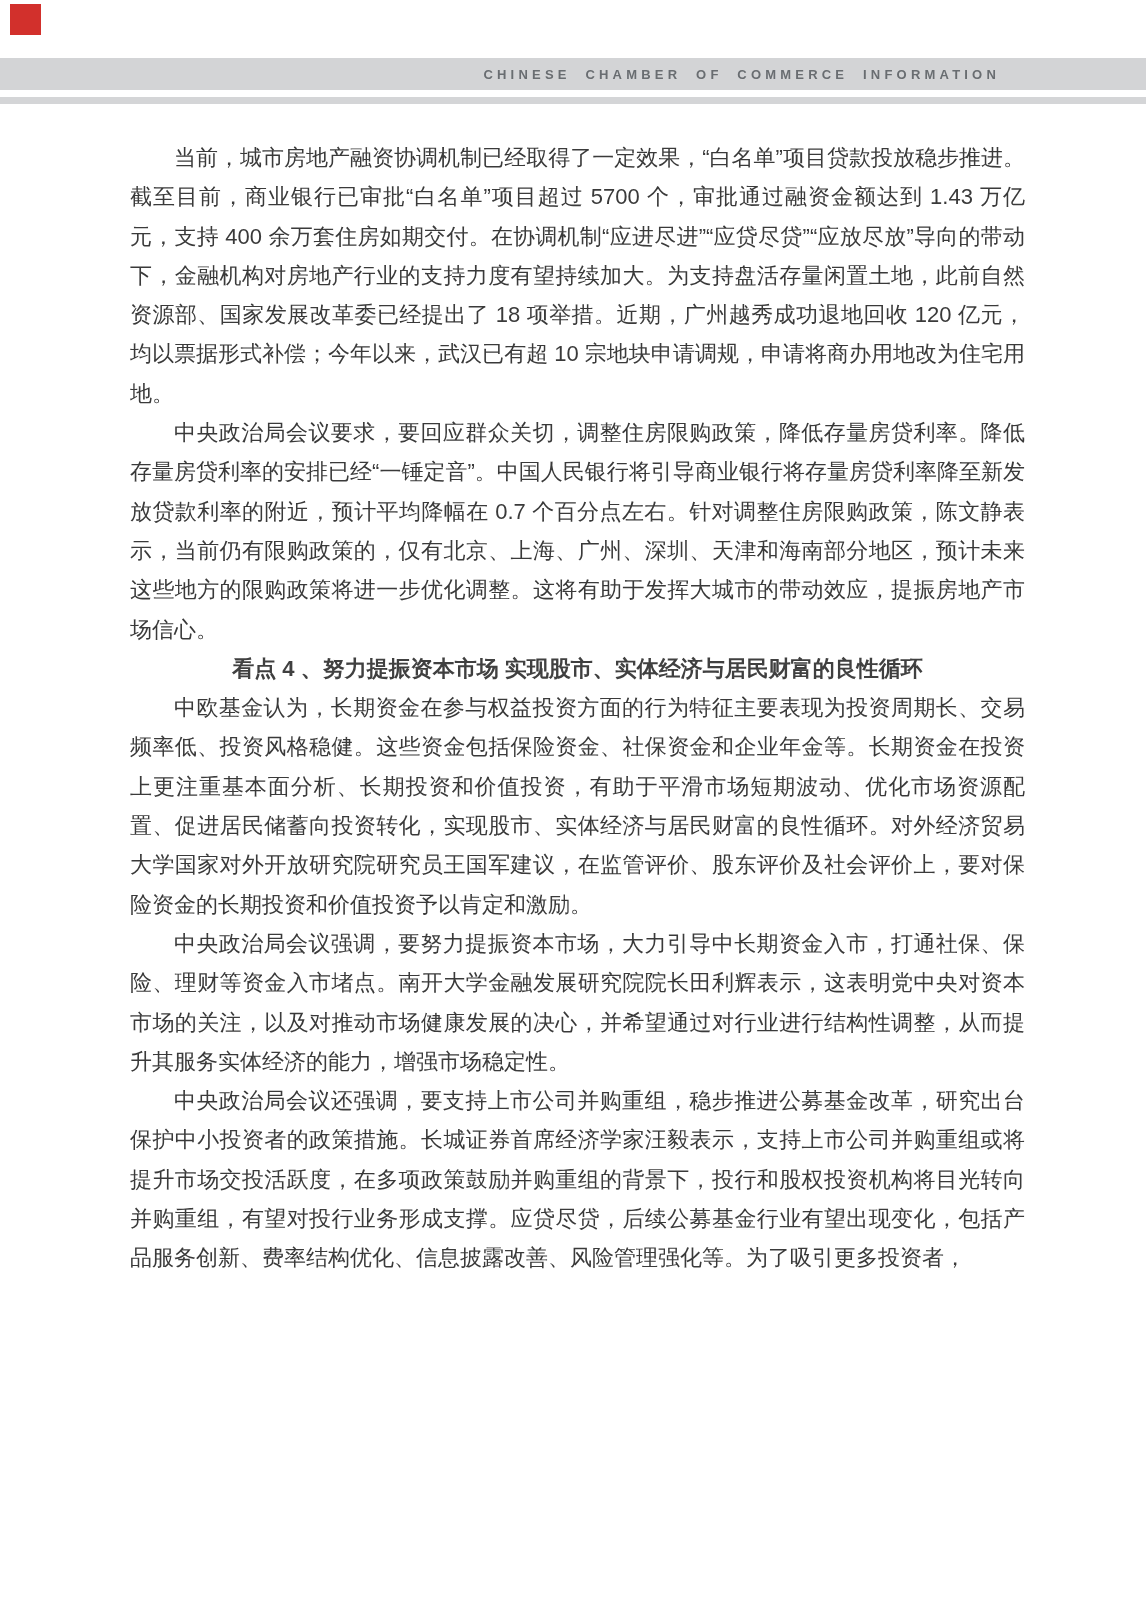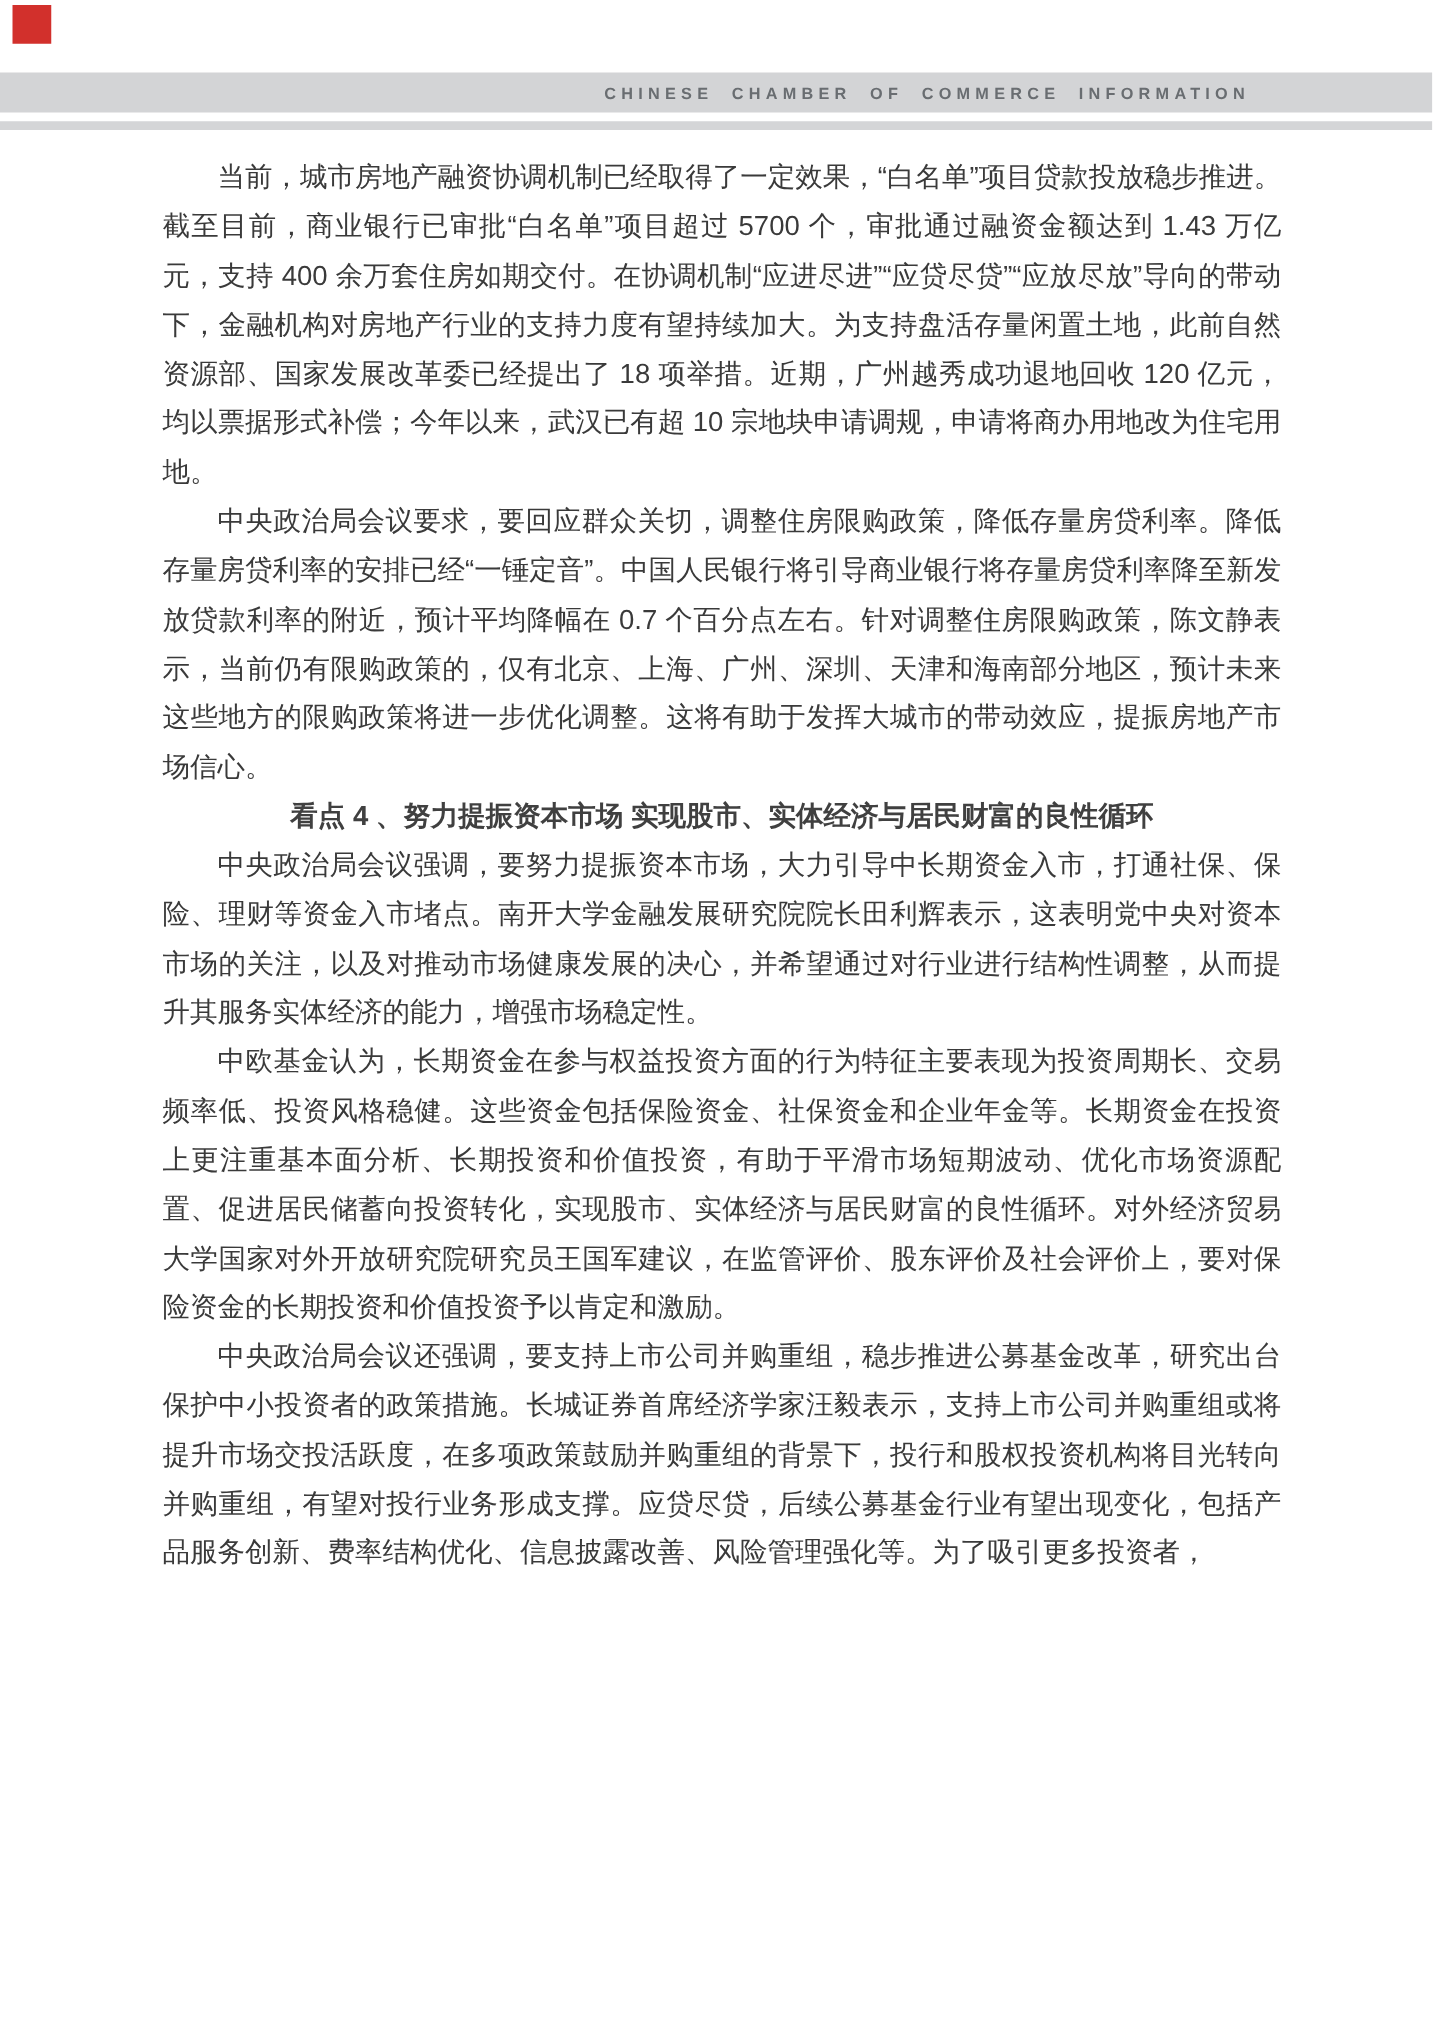--- a/index.html
+++ b/index.html
@@ -44,21 +44,21 @@
     position: absolute;
     left: 0;
     top: 97px;
     width: 100%;
     height: 7px;
     background: #d4d5d7;
   }
   .content {
     position: absolute;
     left: 130px;
-    top: 122px;
+    top: 138px;
     width: 895px;
     font-size: 22px;
     line-height: 39.3px;
     color: #3a3a3a;
     text-align: justify;
   }
   .content p {
     margin: 0;
     text-indent: 2em;
     font-weight: 400;
@@ -93,20 +93,20 @@
   <header class="banner">
     <span class="banner-text">CHINESE CHAMBER OF COMMERCE INFORMATION</span>
   </header>
 
   <div class="banner-sub"></div>
 
   <main class="content">
     <p>当前，城市房地产融资协调机制已经取得了一定效果，“白名单”项目贷款投放稳步推进。截至目前，商业银行已审批“白名单”项目超过 5700 个，审批通过融资金额达到 1.43 万亿元，支持 400 余万套住房如期交付。在协调机制“应进尽进”“应贷尽贷”“应放尽放”导向的带动下，金融机构对房地产行业的支持力度有望持续加大。为支持盘活存量闲置土地，此前自然资源部、国家发展改革委已经提出了 18 项举措。近期，广州越秀成功退地回收 120 亿元，均以票据形式补偿；今年以来，武汉已有超 10 宗地块申请调规，申请将商办用地改为住宅用地。</p>
     <p>中央政治局会议要求，要回应群众关切，调整住房限购政策，降低存量房贷利率。降低存量房贷利率的安排已经“一锤定音”。中国人民银行将引导商业银行将存量房贷利率降至新发放贷款利率的附近，预计平均降幅在 0.7 个百分点左右。针对调整住房限购政策，陈文静表示，当前仍有限购政策的，仅有北京、上海、广州、深圳、天津和海南部分地区，预计未来这些地方的限购政策将进一步优化调整。这将有助于发挥大城市的带动效应，提振房地产市场信心。</p>
     <h2>看点 4 、努力提振资本市场 实现股市、实体经济与居民财富的良性循环</h2>
+    <p>中欧基金认为，长期资金在参与权益投资方面的行为特征主要表现为投资周期长、交易频率低、投资风格稳健。这些资金包括保险资金、社保资金和企业年金等。长期资金在投资上更注重基本面分析、长期投资和价值投资，有助于平滑市场短期波动、优化市场资源配置、促进居民储蓄向投资转化，实现股市、实体经济与居民财富的良性循环。对外经济贸易大学国家对外开放研究院研究员王国军建议，在监管评价、股东评价及社会评价上，要对保险资金的长期投资和价值投资予以肯定和激励。</p>
     <p>中央政治局会议强调，要努力提振资本市场，大力引导中长期资金入市，打通社保、保险、理财等资金入市堵点。南开大学金融发展研究院院长田利辉表示，这表明党中央对资本市场的关注，以及对推动市场健康发展的决心，并希望通过对行业进行结构性调整，从而提升其服务实体经济的能力，增强市场稳定性。</p>
-    <p>中欧基金认为，长期资金在参与权益投资方面的行为特征主要表现为投资周期长、交易频率低、投资风格稳健。这些资金包括保险资金、社保资金和企业年金等。长期资金在投资上更注重基本面分析、长期投资和价值投资，有助于平滑市场短期波动、优化市场资源配置、促进居民储蓄向投资转化，实现股市、实体经济与居民财富的良性循环。对外经济贸易大学国家对外开放研究院研究员王国军建议，在监管评价、股东评价及社会评价上，要对保险资金的长期投资和价值投资予以肯定和激励。</p>
     <p>中央政治局会议还强调，要支持上市公司并购重组，稳步推进公募基金改革，研究出台保护中小投资者的政策措施。长城证券首席经济学家汪毅表示，支持上市公司并购重组或将提升市场交投活跃度，在多项政策鼓励并购重组的背景下，投行和股权投资机构将目光转向并购重组，有望对投行业务形成支撑。应贷尽贷，后续公募基金行业有望出现变化，包括产品服务创新、费率结构优化、信息披露改善、风险管理强化等。为了吸引更多投资者，</p>
   </main>
 
   <footer class="page-number">03</footer>
 
 </div>
 
 </body></html>

